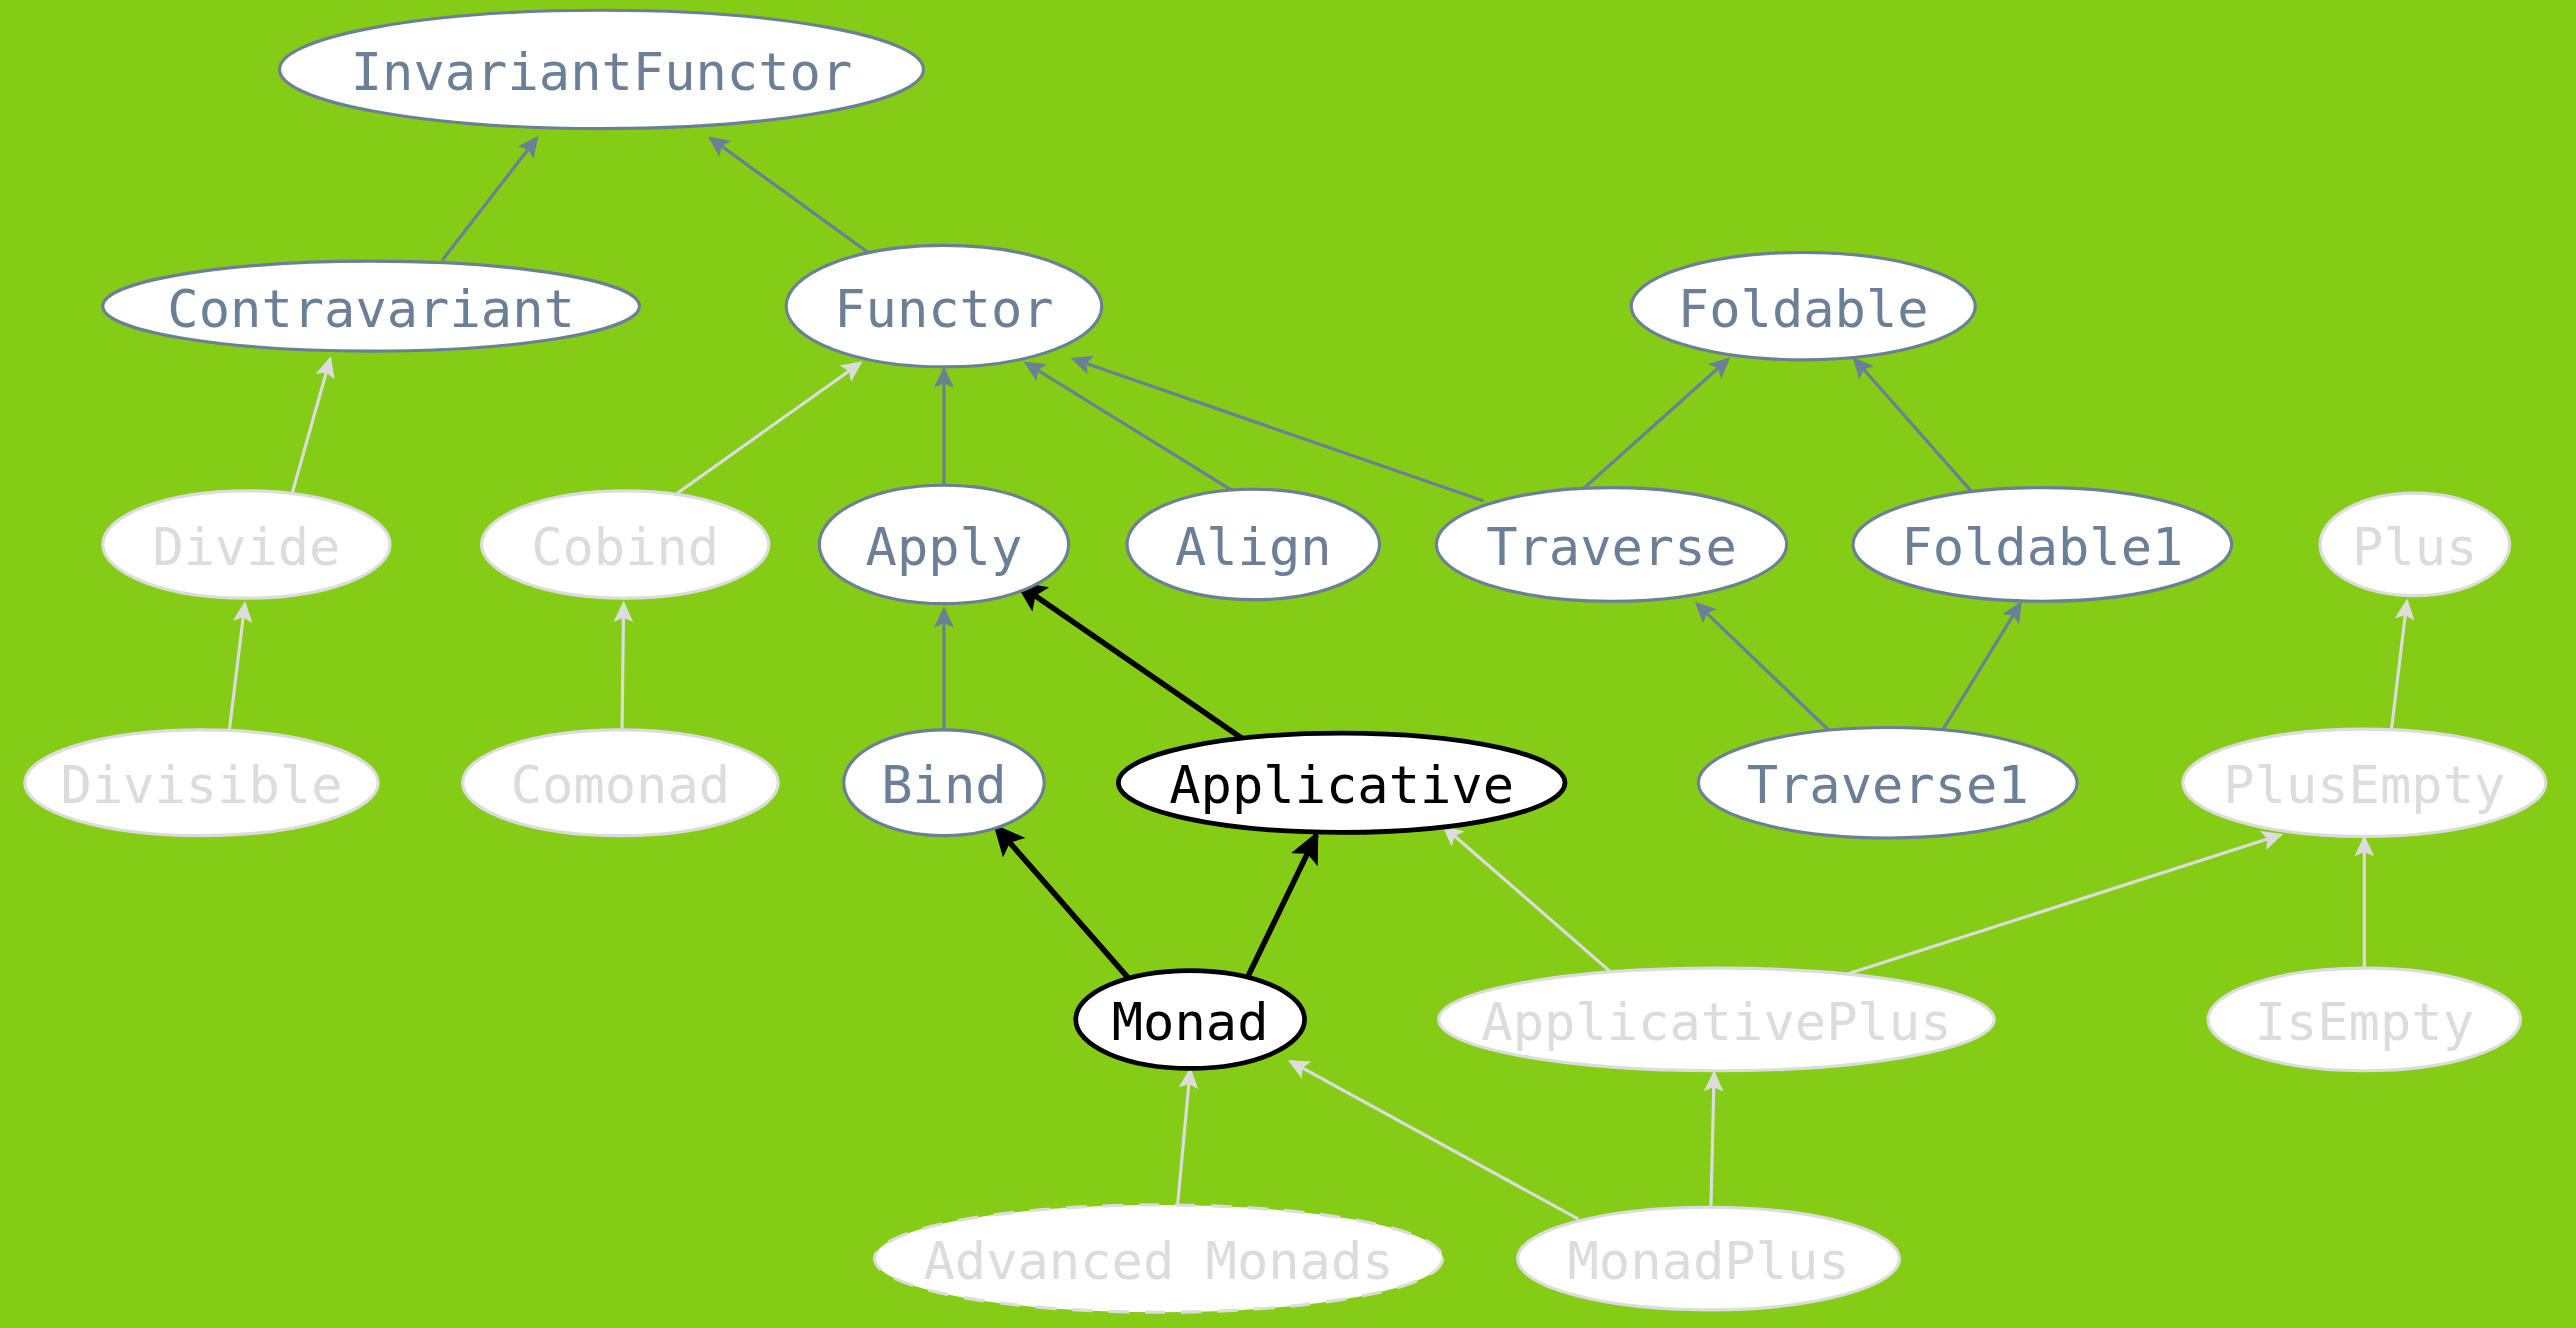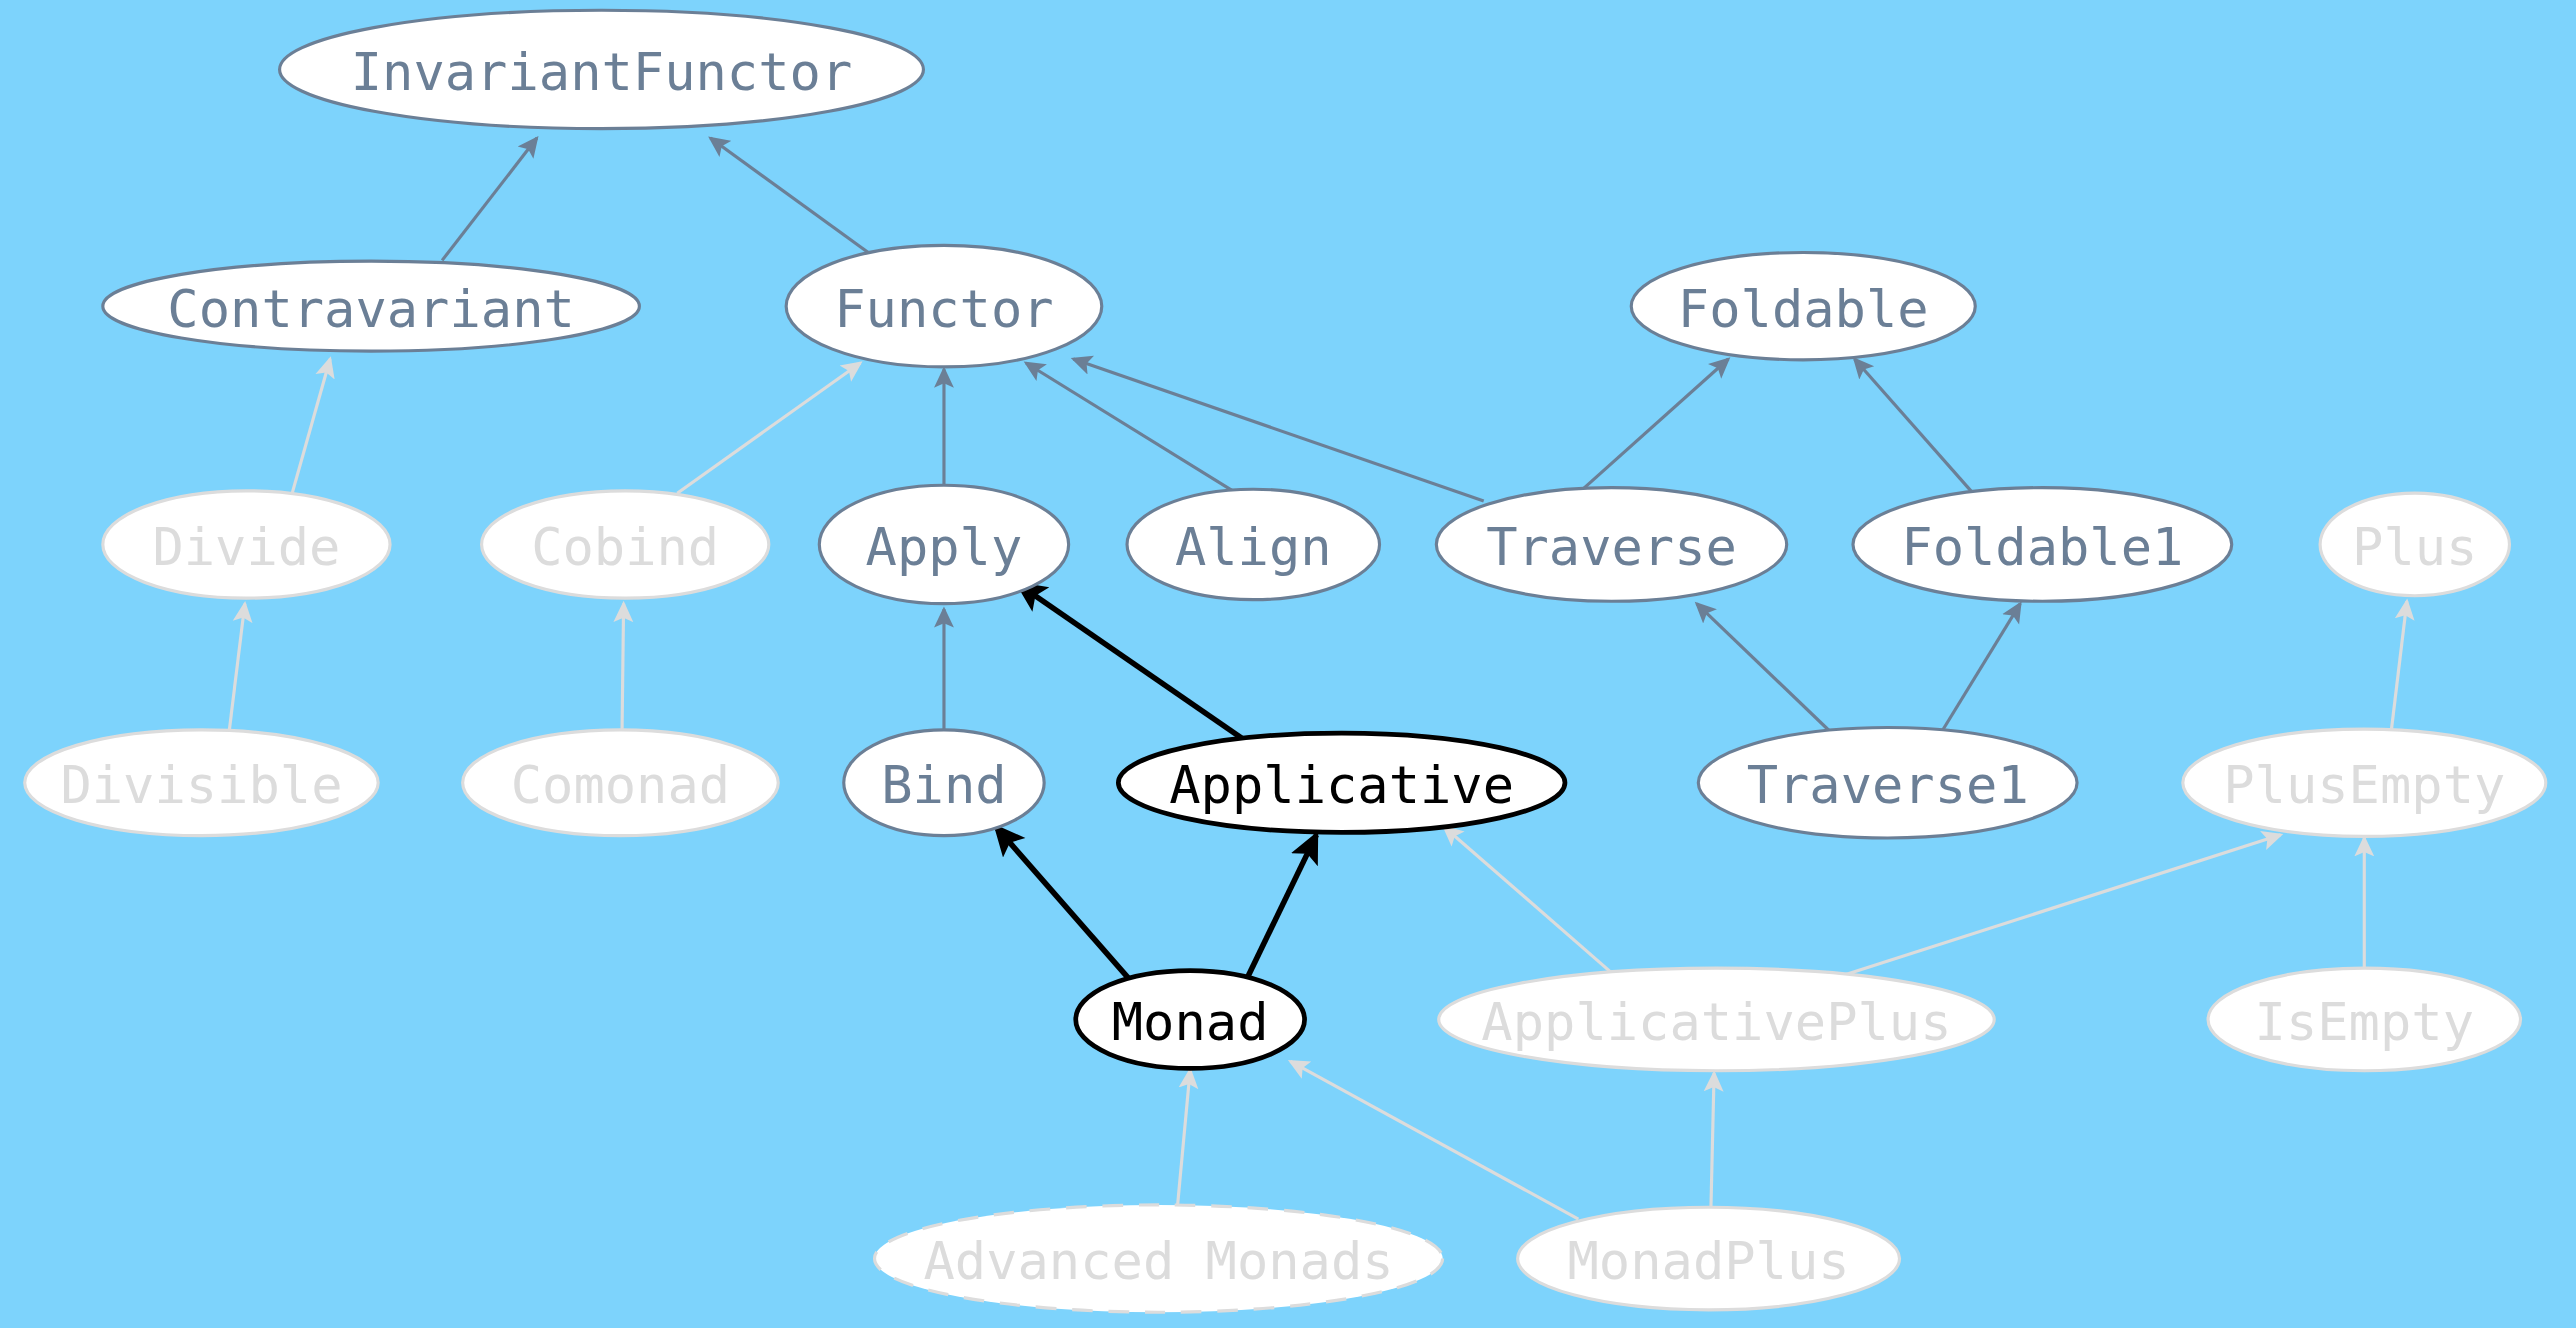--- a/index.html
+++ b/index.html
@@ -11,21 +11,21 @@
   body {
     width: 2576px;
     height: 1328px;
     overflow: hidden;
     font-family: "DejaVu Sans Mono", monospace;
   }
   #graph-root {
     position: relative;
     width: 2576px;
     height: 1328px;
-    background: #7dd3fc;
+    background: #84cc16;
   }
   svg#graph-canvas {
     position: absolute;
     left: 0;
     top: 0;
     width: 2576px;
     height: 1328px;
     display: block;
   }
   text.node-label {

